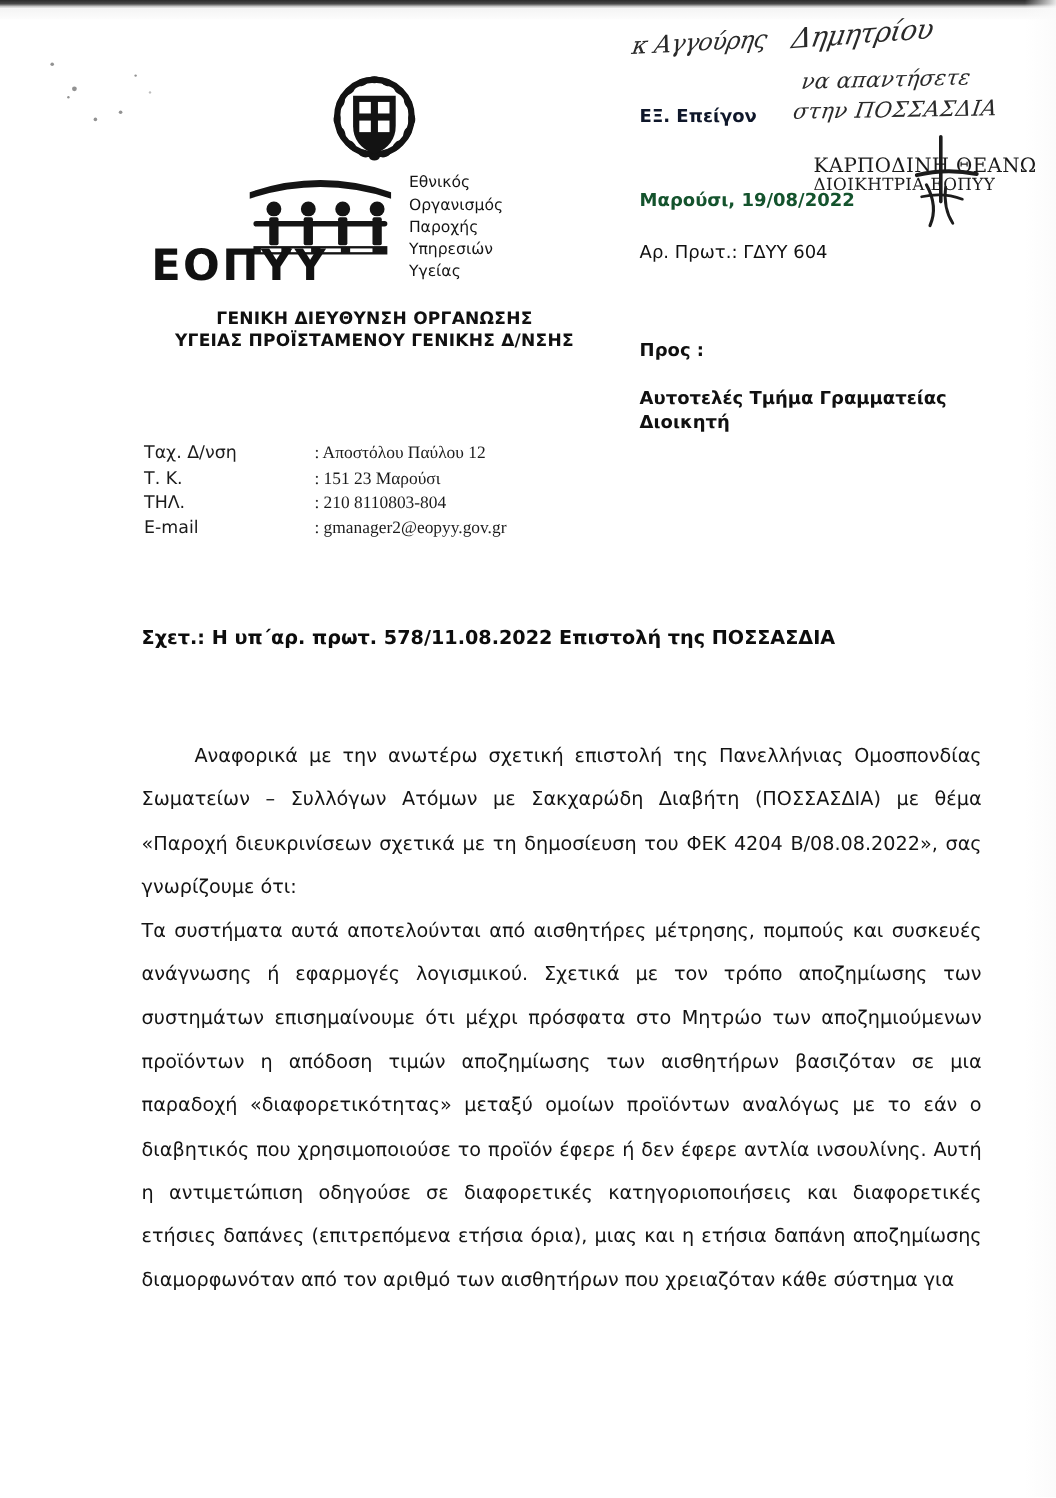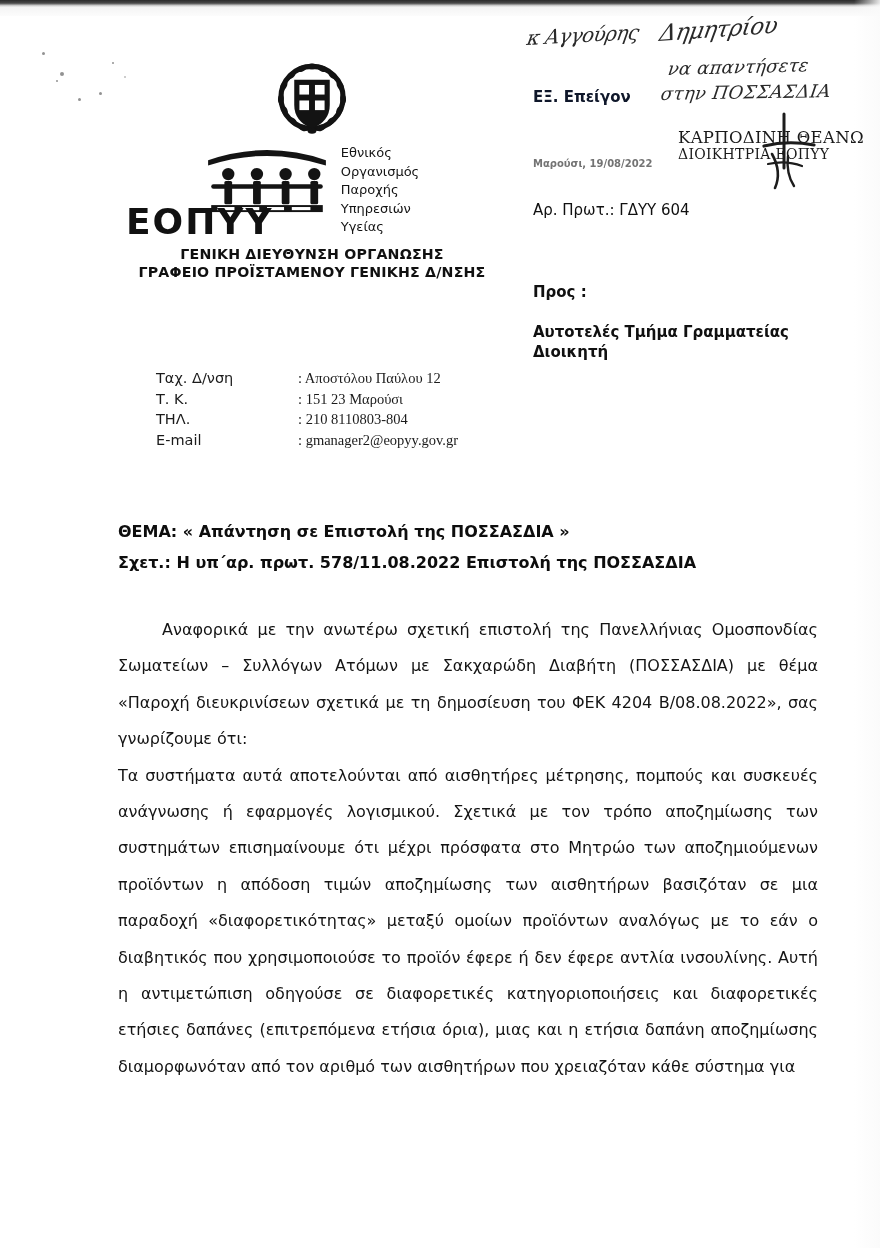--- a/index.html
+++ b/index.html
@@ -80,57 +80,57 @@
     padding-top: 4px;
   }
   .eopyy-words div {
     font-weight: normal;
     font-size: 13px;
     line-height: 18.5px;
     color: #141414;
     white-space: nowrap;
   }
   .gen-lines {
-    margin-top: 8px;
+    margin-top: 20px;
   }
   .gen-lines div {
     font-weight: bold;
     font-size: 14.2px;
     line-height: 18px;
     letter-spacing: 0.2px;
     color: #101010;
     white-space: nowrap;
   }
 
   
   .addr {
     position: absolute;
     left: 120px;
     top: 368px;
     font-size: 14.5px;
     line-height: 20.5px;
     color: #1b1b1b;
   }
-  .addr table { border-collapse: collapse; margin-left: 36px; }
+  .addr table { border-collapse: collapse; }
   .addr td { padding: 0; vertical-align: top; white-space: nowrap; }
   .addr .lab { width: 140px; }
   .addr .val { padding-left: 2px; font-family: Liberation Serif, serif; }
 
   
   .urgent {
     position: absolute;
     left: 533px; top: 88px;
     font-weight: bold; font-size: 15px;
     color: #0f172a; white-space: nowrap;
   }
   .place-date {
     position: absolute;
     left: 533px; top: 158px;
-    font-weight: bold; font-size: 10px;
-    color: #737373; white-space: nowrap;
+    font-weight: bold; font-size: 15px;
+    color: #14532d; white-space: nowrap;
   }
   .protocol {
     position: absolute;
     left: 533px; top: 201px;
     font-weight: normal; font-size: 15px;
     color: #101010; white-space: nowrap;
   }
   .to-label {
     position: absolute;
     left: 533px; top: 283px;
@@ -296,21 +296,21 @@
         <div>Υγείας</div>
       </div>
     </div>
 
     <div style="position:relative;height:0;">
       <div style="position:absolute;left:14px;top:-36px;font-weight:bold;font-size:36px;letter-spacing:2px;color:#111;">ΕΟΠΥΥ</div>
     </div>
 
     <div class="gen-lines">
       <div>ΓΕΝΙΚΗ ΔΙΕΥΘΥΝΣΗ ΟΡΓΑΝΩΣΗΣ</div>
-      <div>ΓΡΑΦΕΙΟ ΠΡΟΪΣΤΑΜΕΝΟΥ ΓΕΝΙΚΗΣ Δ/ΝΣΗΣ</div>
+      <div>ΥΓΕΙΑΣ ΠΡΟΪΣΤΑΜΕΝΟΥ ΓΕΝΙΚΗΣ Δ/ΝΣΗΣ</div>
     </div>
   </div>
 
   <div class="addr">
     <table>
       <tbody>
           <tr>
         <td class="lab">Ταχ. Δ/νση</td>
         <td class="val">: Αποστόλου Παύλου 12</td>
       </tr>
@@ -349,21 +349,20 @@
     <g fill="none" stroke="#1c1c1c" stroke-linecap="round">
       <path d="M42 2 L42 56" stroke-width="3"></path>
       <path d="M22 34 Q46 28 72 33" stroke-width="3.2"></path>
       <path d="M30 42 Q40 60 33 76" stroke-width="2.6"></path>
       <path d="M46 44 Q44 62 52 74" stroke-width="2.4"></path>
       <path d="M26 52 Q44 48 60 54" stroke-width="2.2"></path>
     </g>
   </svg>
 
   <div class="subject">
-    <div>ΘΕΜΑ: « Απάντηση σε Επιστολή της ΠΟΣΣΑΣΔΙΑ »</div>
     <div>Σχετ.: Η υπ΄αρ. πρωτ. 578/11.08.2022 Επιστολή της ΠΟΣΣΑΣΔΙΑ</div>
   </div>
 
   <div class="body-text">
     <p class="indent">Αναφορικά με την ανωτέρω σχετική επιστολή της Πανελλήνιας Ομοσπονδίας Σωματείων – Συλλόγων Ατόμων με Σακχαρώδη Διαβήτη (ΠΟΣΣΑΣΔΙΑ) με θέμα «Παροχή διευκρινίσεων σχετικά με τη δημοσίευση του ΦΕΚ 4204 Β/08.08.2022», σας γνωρίζουμε ότι:</p>
     <p>Τα συστήματα αυτά αποτελούνται από αισθητήρες μέτρησης, πομπούς και συσκευές ανάγνωσης ή εφαρμογές λογισμικού. Σχετικά με τον τρόπο αποζημίωσης των συστημάτων επισημαίνουμε ότι μέχρι πρόσφατα στο Μητρώο των αποζημιούμενων προϊόντων η απόδοση τιμών αποζημίωσης των αισθητήρων βασιζόταν σε μια παραδοχή «διαφορετικότητας» μεταξύ ομοίων προϊόντων αναλόγως με το εάν ο διαβητικός που χρησιμοποιούσε το προϊόν έφερε ή δεν έφερε αντλία ινσουλίνης. Αυτή η αντιμετώπιση οδηγούσε σε διαφορετικές κατηγοριοποιήσεις και διαφορετικές ετήσιες δαπάνες (επιτρεπόμενα ετήσια όρια), μιας και η ετήσια δαπάνη αποζημίωσης διαμορφωνόταν από τον αριθμό των αισθητήρων που χρειαζόταν κάθε σύστημα για</p>
   </div>
 
 </div>
 

